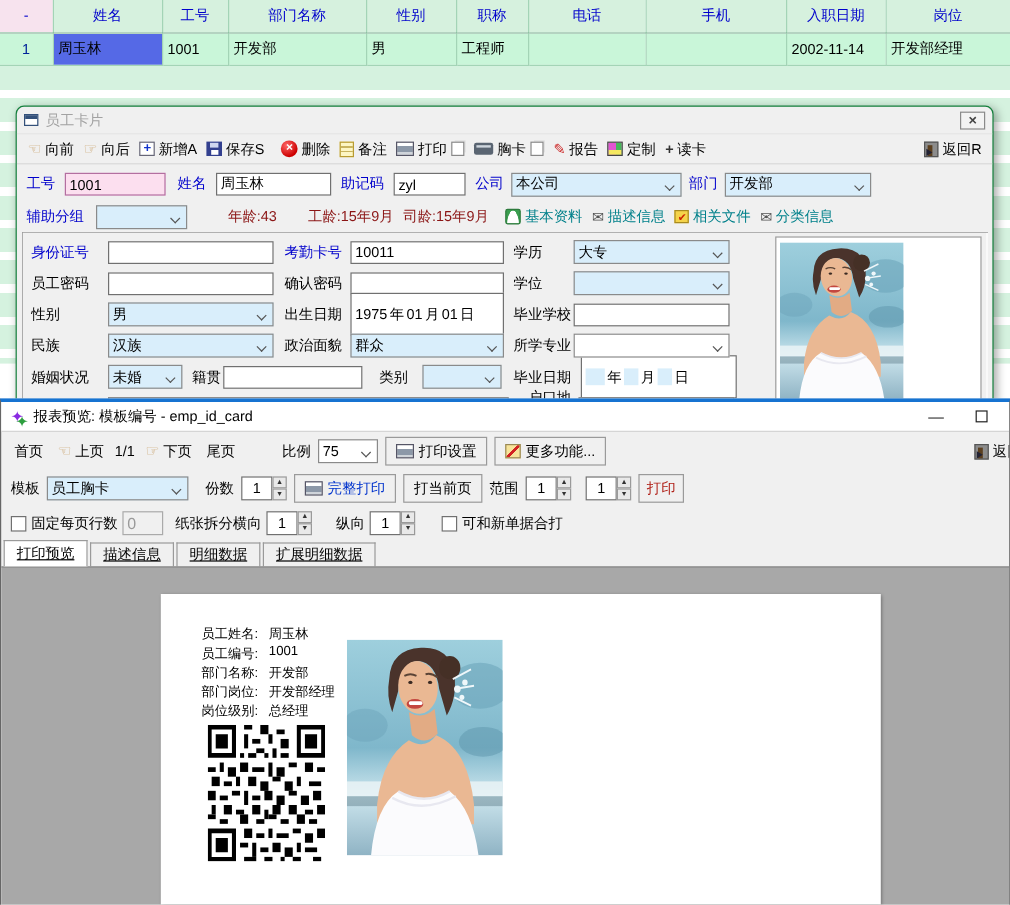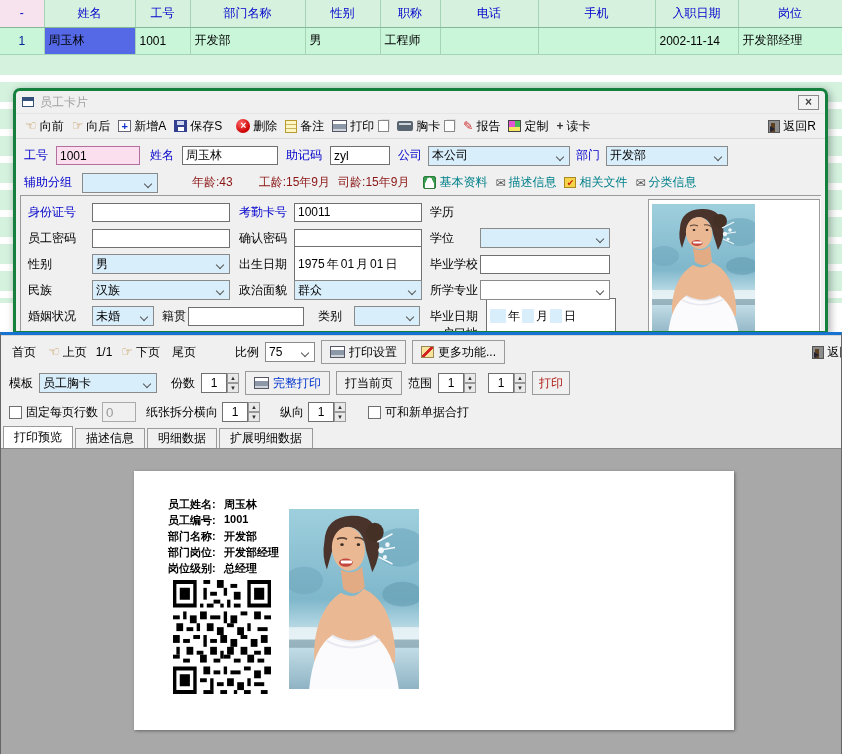--- a/index.html
+++ b/index.html
@@ -28,21 +28,21 @@
   tr.ghead td { background:#d6f1de; color:#0000cc; text-align:center; border-bottom:1px solid #84b698; }
   tr.ghead td.first { background:#f7e3ee; }
   tr.gbody td { background:#c9f6d9; }
   td.rowno { text-align:center; color:#002299; }
   td.selcell { background:#5569e6 !important; color:#000; }
   #table-rest { height:248px;
     background:repeating-linear-gradient(180deg,#d5f2df 0 20px,#ffffff 20px 27px); }
 
   
   #dlg { position:absolute; left:13px; top:88px; width:815px; height:246px;
-    background:#f0f0f0; border:3px solid #15803d; border-radius:7px 7px 0 0;
+    background:#f0f0f0; border:1px solid #15803d; border-radius:7px 7px 0 0;
     box-shadow:2px 2px 8px rgba(0,0,0,.35); overflow:hidden; }
   #dlg-title { height:22px; display:flex; align-items:center; padding:0 6px; }
   .ico-win { width:12px; height:10px; border:1px solid #33507a;
     background:linear-gradient(#33507a 0 3px,#ffffff 3px); }
   #dlg-title .t { margin-left:6px; color:#a2a2a2; }
   .dlg-close { margin-left:auto; width:21px; height:15px; background:#f3f3f3; border:1px solid #8a8a8a;
     text-align:center; line-height:13px; color:#444; font-weight:bold; font-size:12px; }
   .dlg-close::before { content:"\00d7"; }
 
   #dlg-toolbar { height:26px; display:flex; align-items:center; gap:2px; padding:0 6px;
@@ -138,28 +138,28 @@
   #rtb3 { height:28px; gap:4px; }
   .spin { display:inline-flex; }
   .spin .v { width:26px; height:20px; border:1px solid #707070; background:#fff; text-align:center; line-height:18px; }
   .spin .btns { display:flex; flex-direction:column; }
   .spin .btns i { width:12px; height:10px; background:#e9e9e9; border:1px solid #9a9a9a; font-style:normal;
     font-size:6px; line-height:8px; text-align:center; color:#333; }
   .spin .btns i.up::before { content:"\25B2"; }
   .spin .btns i.dn::before { content:"\25BC"; }
   .gray-inp { width:34px; height:20px; border:1px solid #aaa; background:#f0f0f0; color:#9a9a9a; padding:0 3px; }
 
-  #rep-tabs { height:22px; display:flex; align-items:flex-end; padding-left:2px; gap:2px; }
+  #rep-tabs { height:22px; display:flex; align-items:flex-end; padding-left:2px; gap:2px;text-decoration:underline; }
   .tab { height:20px; padding:0 10px; background:#f0f0f0; border:1px solid #9a9a9a; border-bottom:none;
     display:flex; align-items:center; }
   .tab.active { background:#fff; height:22px; position:relative; z-index:2; }
   #rep-body { flex:1; background:#a8a8a8; position:relative; overflow:hidden; border-top:1px solid #888; }
   #page { position:absolute; left:133px; top:22px; width:600px; height:259px; background:#fff;
     box-shadow:1px 1px 3px rgba(0,0,0,.4); }
-  .cardline { position:absolute; left:34px; display:flex; font-weight:bold; font-size:11px; }
+  .cardline { position:absolute; left:34px; display:flex; font-weight:normal; font-size:11px; }
   .cardline .cl { width:56px; }
   .cardline .cv { margin-left:0px; }
   #qr { position:absolute; left:39px; top:109px; }
   #pphoto { position:absolute; left:155px; top:38px; }
 </style>
 </head>
 <body>
 
 <svg width="0" height="0" style="position:absolute">
   <defs>
@@ -430,20 +430,23 @@
       </span>
   </div>
 
   <div id="form-panel">
     <div class="frow">
       <span class="l1 blbl">身份证号</span>
       <input class="inp f1" value="" style="">
       <span class="l2 blbl">考勤卡号</span>
       <input class="inp f2" value="10011" style="">
       <span class="l3">学历</span>
+      <span class="combo f3">
+          <span>大专</span>
+        </span>
     </div>
     <div class="frow">
       <span class="l1">员工密码</span>
       <input class="inp f1" value="" style="">
       <span class="l2">确认密码</span>
       <input class="inp f2" value="" style="">
       <span class="l3">学位</span>
       <span class="combo f3">
           <span></span>
         </span>
@@ -508,20 +511,26 @@
     </div>
   </div>
   <div id="photo-panel">
     <svg width="103" height="131">
         <use href="#portrait"></use>
       </svg>
   </div>
 </div>
 
 <div id="rep">
+  <div id="rep-title">
+    <span class="ico-rep"></span>
+    <span class="t">报表预览: 模板编号 - emp_id_card</span>
+    <span class="wbtn min">—</span>
+    <span class="wbtn max"><span></span></span>
+  </div>
   <div id="rtb1" class="rtb">
     <span class="navitem">
         <span>首页</span>
       </span>
     <span class="navitem">
         <span class="ico hand">☜</span>
         <span>上页</span>
       </span>
     <span>1/1</span>
     <span class="navitem">

